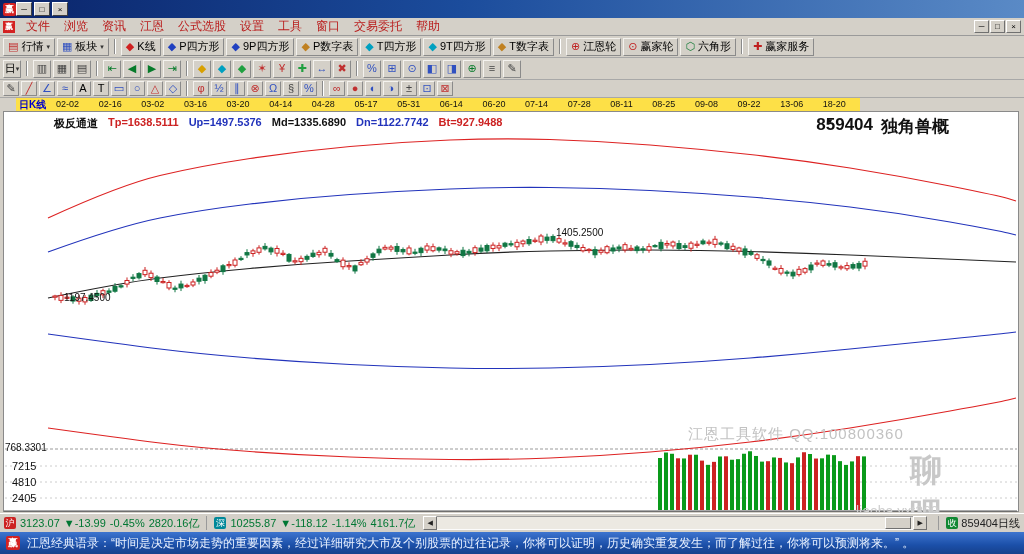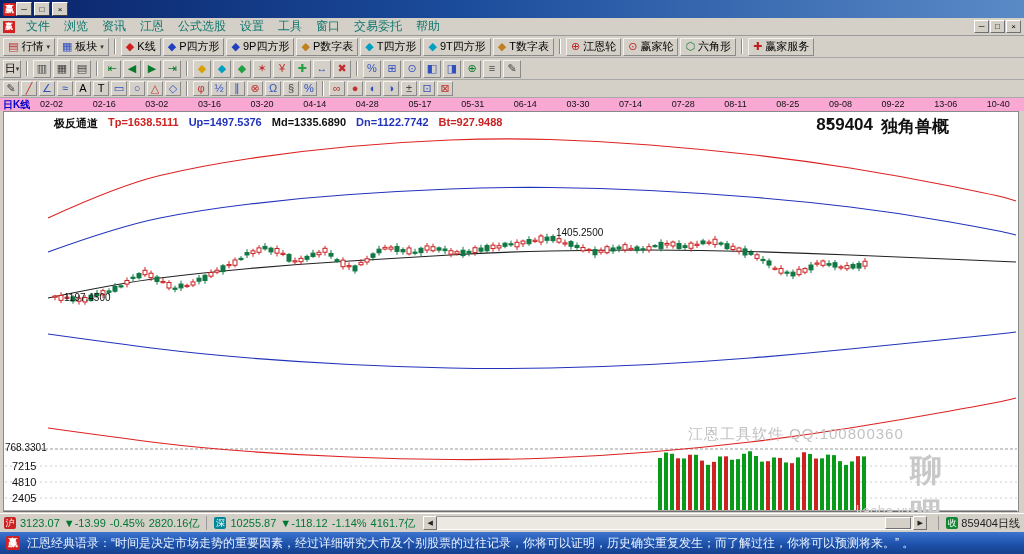--- a/index.html
+++ b/index.html
@@ -14,40 +14,40 @@
   .title-text{flex:1;margin-left:4px;font-weight:bold;white-space:nowrap;overflow:hidden}
   .win-controls{display:flex;gap:2px}
   .win-btn{width:16px;height:14px;background:#d4d0c8;border:1px solid;border-color:#fff #404040 #404040 #fff;
     color:#000;font-size:8px;display:flex;align-items:center;justify-content:center}
 
   .menubar{position:absolute;top:18px;left:0;width:1024px;height:18px;background:#d4d0c8;
     display:flex;align-items:center;font-size:12px;border-bottom:1px solid #9a9a9a;padding:0 3px}
   .menu-logo{width:12px;height:12px;background:#d42222;color:#fff;font-size:8px;font-weight:bold;
     display:flex;align-items:center;justify-content:center;margin-right:4px;flex:none}
   #menu-items{display:flex}
-  .menu-item{padding:1px 7px;color:#0f766e;white-space:nowrap}
+  .menu-item{padding:1px 7px;color:#b91c1c;white-space:nowrap}
   .mdi-controls{margin-left:auto;display:flex;gap:1px}
   .mdi-btn{width:15px;height:13px;background:#d4d0c8;border:1px solid;border-color:#fff #707070 #707070 #fff;
     font-size:8px;display:flex;align-items:center;justify-content:center;color:#000}
 
   .toolbar{position:absolute;left:0;width:1024px;background:#d4d0c8;display:flex;align-items:center;
     padding:0 3px;border-bottom:1px solid #a8a8a8}
   .t1{top:36px;height:22px;gap:2px}
   .t2{top:58px;height:22px;gap:2px}
   .t3{top:80px;height:18px;gap:2px}
   .tb-btn{display:flex;align-items:center;gap:3px;height:18px;padding:0 4px;font-size:11px;color:#000;
     background:#d4d0c8;border:1px solid;border-color:#f4f2ee #8a8a8a #8a8a8a #f4f2ee;white-space:nowrap}
   .tb-ic{font-size:11px;line-height:1}
   .dd{font-size:7px;color:#333}
   .tb-sq{width:18px;height:18px;display:flex;align-items:center;justify-content:center;font-size:11px;
     background:#d4d0c8;border:1px solid;border-color:#f4f2ee #8a8a8a #8a8a8a #f4f2ee}
   .t3 .tb-sq{width:16px;height:15px;font-size:10px}
   .tb-sep{width:2px;height:15px;border-left:1px solid #8a8a8a;border-right:1px solid #fff;margin:0 3px}
 
-  .datestrip{position:absolute;top:98px;left:0;width:1024px;height:13px;background:#f9a8d4;font-size:9px}
+  .datestrip{position:absolute;top:98px;left:16px;width:844px;height:13px;background:#fde047;font-size:9px}
   .kline-tab{position:absolute;left:3px;top:0;color:#0000cc;font-size:10px;font-weight:bold}
   .dates{position:absolute;left:40px;right:14px;top:1px;display:flex;justify-content:space-between;color:#111}
   .date-label{white-space:nowrap}
 
   .chart{position:absolute;top:111px;left:0;width:957px;height:402px;background:#d4d0c8}
   .chart-inner{position:absolute;left:3px;top:0;width:1016px;height:401px;background:#fff;border:1px solid #8a8a8a}
   #chart-svg{position:absolute;left:0;top:0}
   .infoline{position:absolute;left:54px;top:5px;display:flex;gap:10px;font-size:11px;font-weight:bold}
   .v-red{color:#cc2222}.v-blue{color:#2233bb}.v-black{color:#111}
   .symbol{position:absolute;right:8px;top:4px;font-size:17px;font-weight:bold;color:#111;display:flex;gap:8px}
@@ -340,29 +340,29 @@
       <span class="date-label">02-02</span>
       <span class="date-label">02-16</span>
       <span class="date-label">03-02</span>
       <span class="date-label">03-16</span>
       <span class="date-label">03-20</span>
       <span class="date-label">04-14</span>
       <span class="date-label">04-28</span>
       <span class="date-label">05-17</span>
       <span class="date-label">05-31</span>
       <span class="date-label">06-14</span>
-      <span class="date-label">03-30</span>
+      <span class="date-label">06-20</span>
       <span class="date-label">07-14</span>
       <span class="date-label">07-28</span>
       <span class="date-label">08-11</span>
       <span class="date-label">08-25</span>
       <span class="date-label">09-08</span>
       <span class="date-label">09-22</span>
       <span class="date-label">13-06</span>
-      <span class="date-label">10-40</span>
+      <span class="date-label">18-20</span>
     </div>
 </div>
 
 <div class="chart">
   <div class="chart-inner"></div>
   <svg id="chart-svg" width="1024" height="402">
       <line x1="5" y1="355" x2="1017" y2="355" stroke="#cccccc" stroke-dasharray="2 3"></line>
       <line x1="5" y1="371" x2="1017" y2="371" stroke="#cccccc" stroke-dasharray="2 3"></line>
       <line x1="5" y1="387" x2="1017" y2="387" stroke="#cccccc" stroke-dasharray="2 3"></line>
       <line x1="5" y1="338" x2="1017" y2="338" stroke="#999999" stroke-dasharray="3 2"></line>

